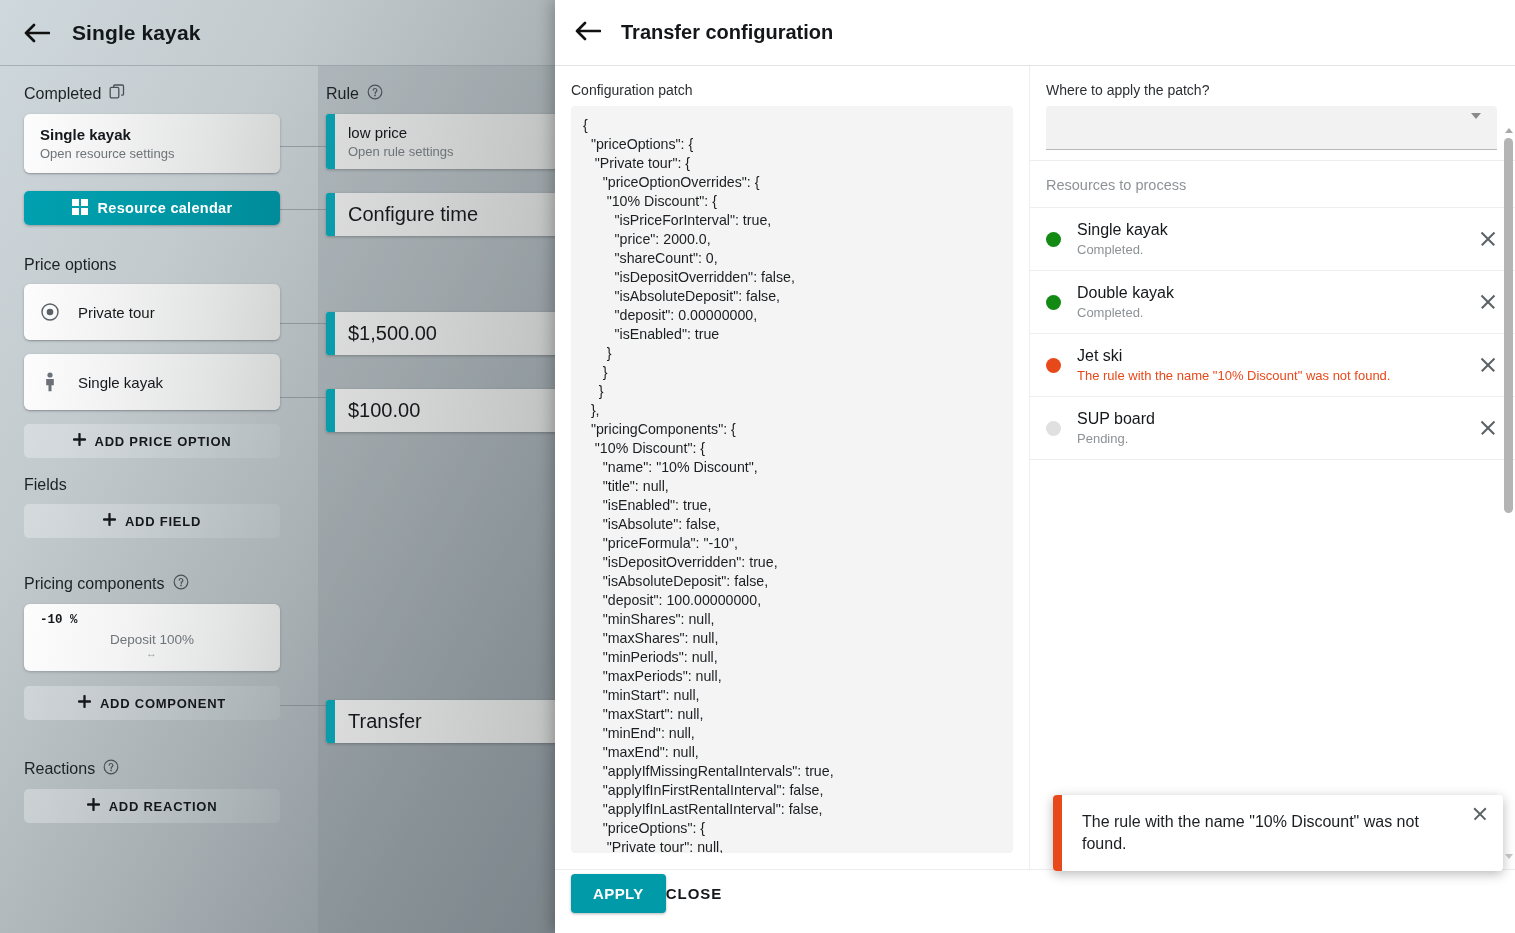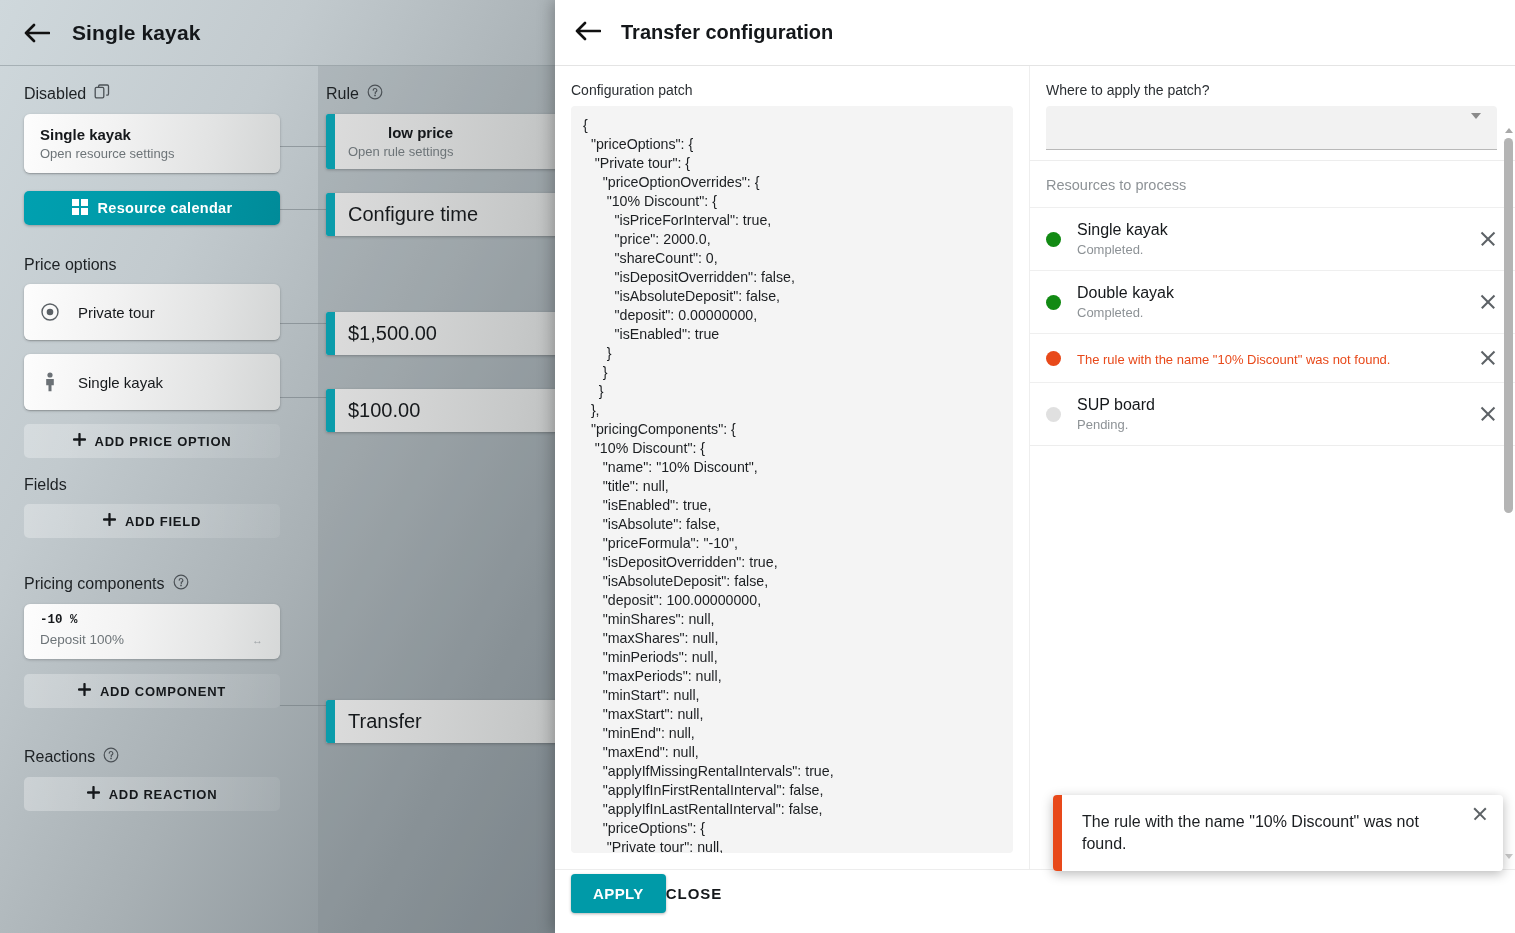--- a/index.html
+++ b/index.html
@@ -65,38 +65,38 @@
   }
 
   .comp-card { margin-left:24px; width:256px; border-radius:6px;
     background: linear-gradient(100deg,#fdfdfd 0%, #f3f3f3 40%, #e4e5e5 75%, #d6d8d8 100%);
     box-shadow: 0 1px 3px rgba(0,0,0,.22); overflow:hidden; }
   .comp-head { display:flex; align-items:center; gap:18px; padding:14px 16px;
     border-bottom: 1px solid rgba(0,0,0,.08); }
   .comp-head .lbl { font-size:15px; color:#16191c; }
   .comp-body { padding: 9px 16px 12px 16px; }
   .comp-formula { font-family:"Liberation Mono", monospace; font-size:12.5px; color:#15181b; font-weight:700;}
-  .comp-foot { display:flex; align-items:center; justify-content:space-between; margin-top:5px; }
+  .comp-foot { display:flex; align-items:center; justify-content:space-between; margin-top:5px;flex-direction:column; }
   .comp-dep { font-size:13.5px; color:#6d7478; }
   .comp-arrows { font-size:11px; color:#9aa0a4; letter-spacing:1px;}
 
   .rule-card {
     position: relative; margin-left: 8px; width: 272px; min-height: 40px;
     background: linear-gradient(100deg,#dcdcdc 0%, #d2d3d3 35%, #c6c8c8 70%, #b9bbbb 100%);
     box-shadow: 0 1px 3px rgba(0,0,0,.25);
     border-radius: 2px;
     display:flex; align-items:center;
   }
   .rule-card::before {
     content:""; position:absolute; left:0; top:0; bottom:0; width:9px;
     background:#0b9cab; border-radius: 2px 0 0 2px;
   }
   .rule-card .inner { padding: 10px 14px 10px 22px; width:100%;
     display:flex; align-items:center; justify-content:space-between; }
-  .rule-title { font-size:15px; font-weight:700; color:#15181b;margin-left:40px;}
+  .rule-title { font-size:15px; font-weight:400; color:#15181b;}
   .rule-sub { font-size:13px; color:#6d7478; margin-top:3px;}
   .rule-plain { font-size:20px; color:#16191c;}
 
   .connector { position:absolute; height:1px; background: rgba(110,118,124,.55); }
 
   
   #dialog {
     position:absolute; left:555px; top:0; width:960px; height:933px;
     background:#fff; box-shadow: -3px 0 14px rgba(0,0,0,.25);
     display:flex; flex-direction:column;
@@ -183,21 +183,21 @@
     <div class="col-rule"></div>
 
     <div class="connector" style="left:280px; top:146px; width:46px;"></div>
     <div class="connector" style="left:280px; top:209px; width:46px;"></div>
     <div class="connector" style="left:280px; top:323px; width:46px;"></div>
     <div class="connector" style="left:280px; top:397px; width:46px;"></div>
     <div class="connector" style="left:280px; top:705px; width:46px;"></div>
 
     <div class="col-resource">
       <div class="section-label">
-        <span>Disabled</span>
+        <span>Completed</span>
         <span>
           <svg width="16" height="16" viewBox="0 0 16 16">
               <rect x="1.2" y="3.4" width="8.6" height="10.4" rx="1.3" fill="none" stroke="#4b5156" stroke-width="1.3"></rect>
               <path d="M4.6 3.2 V2.2 a1.2 1.2 0 0 1 1.2-1.2 H13.3 a1.2 1.2 0 0 1 1.2 1.2 V10 a1.2 1.2 0 0 1-1.2 1.2 h-1.1" fill="none" stroke="#4b5156" stroke-width="1.3"></path>
             </svg>
         </span>
       </div>
 
       <div class="card" style="margin-top:0;">
         <div class="card-main">
@@ -463,20 +463,21 @@
             <span class="res-texts">
               <span class="res-name" style="display:block">Double kayak</span>
               <span class="res-status" style="display:block">Completed.</span>
             </span>
             <span class="x-btn"></span>
           </div>
 
           <div class="res-row">
             <span class="dot" style="background:#e8491a"></span>
             <span class="res-texts">
+              <span class="res-name" style="display:block">Jet ski</span>
               <span class="res-status err" style="display:block">The rule with the name "10% Discount" was not found.</span>
             </span>
             <span class="x-btn"></span>
           </div>
 
           <div class="res-row">
             <span class="dot" style="background:#e0e0e0"></span>
             <span class="res-texts">
               <span class="res-name" style="display:block">SUP board</span>
               <span class="res-status" style="display:block">Pending.</span>

